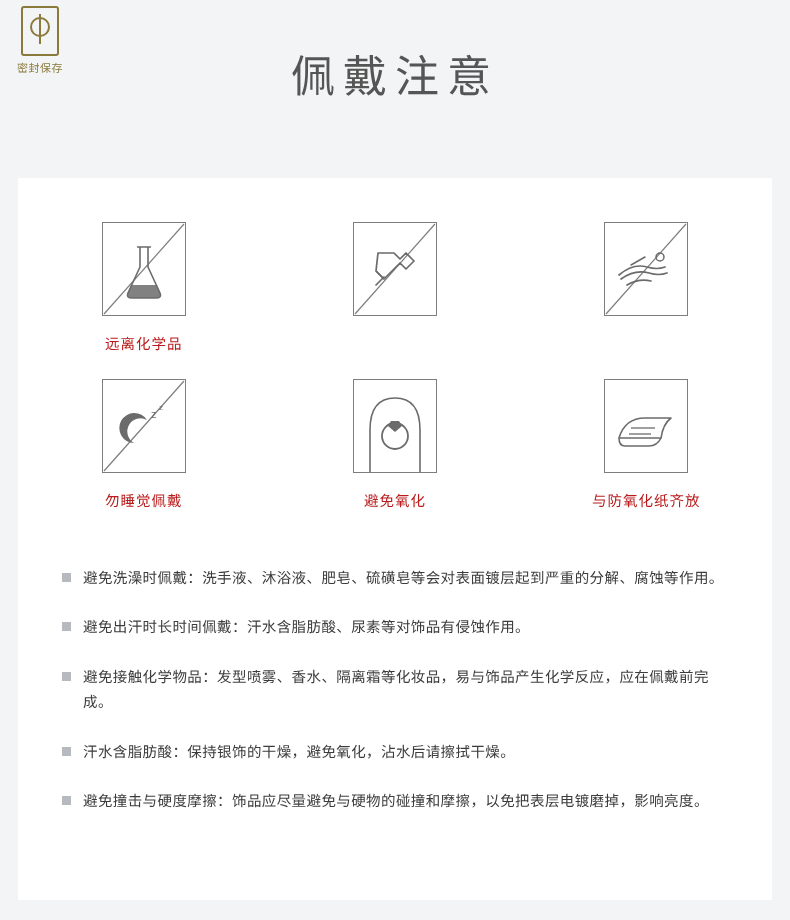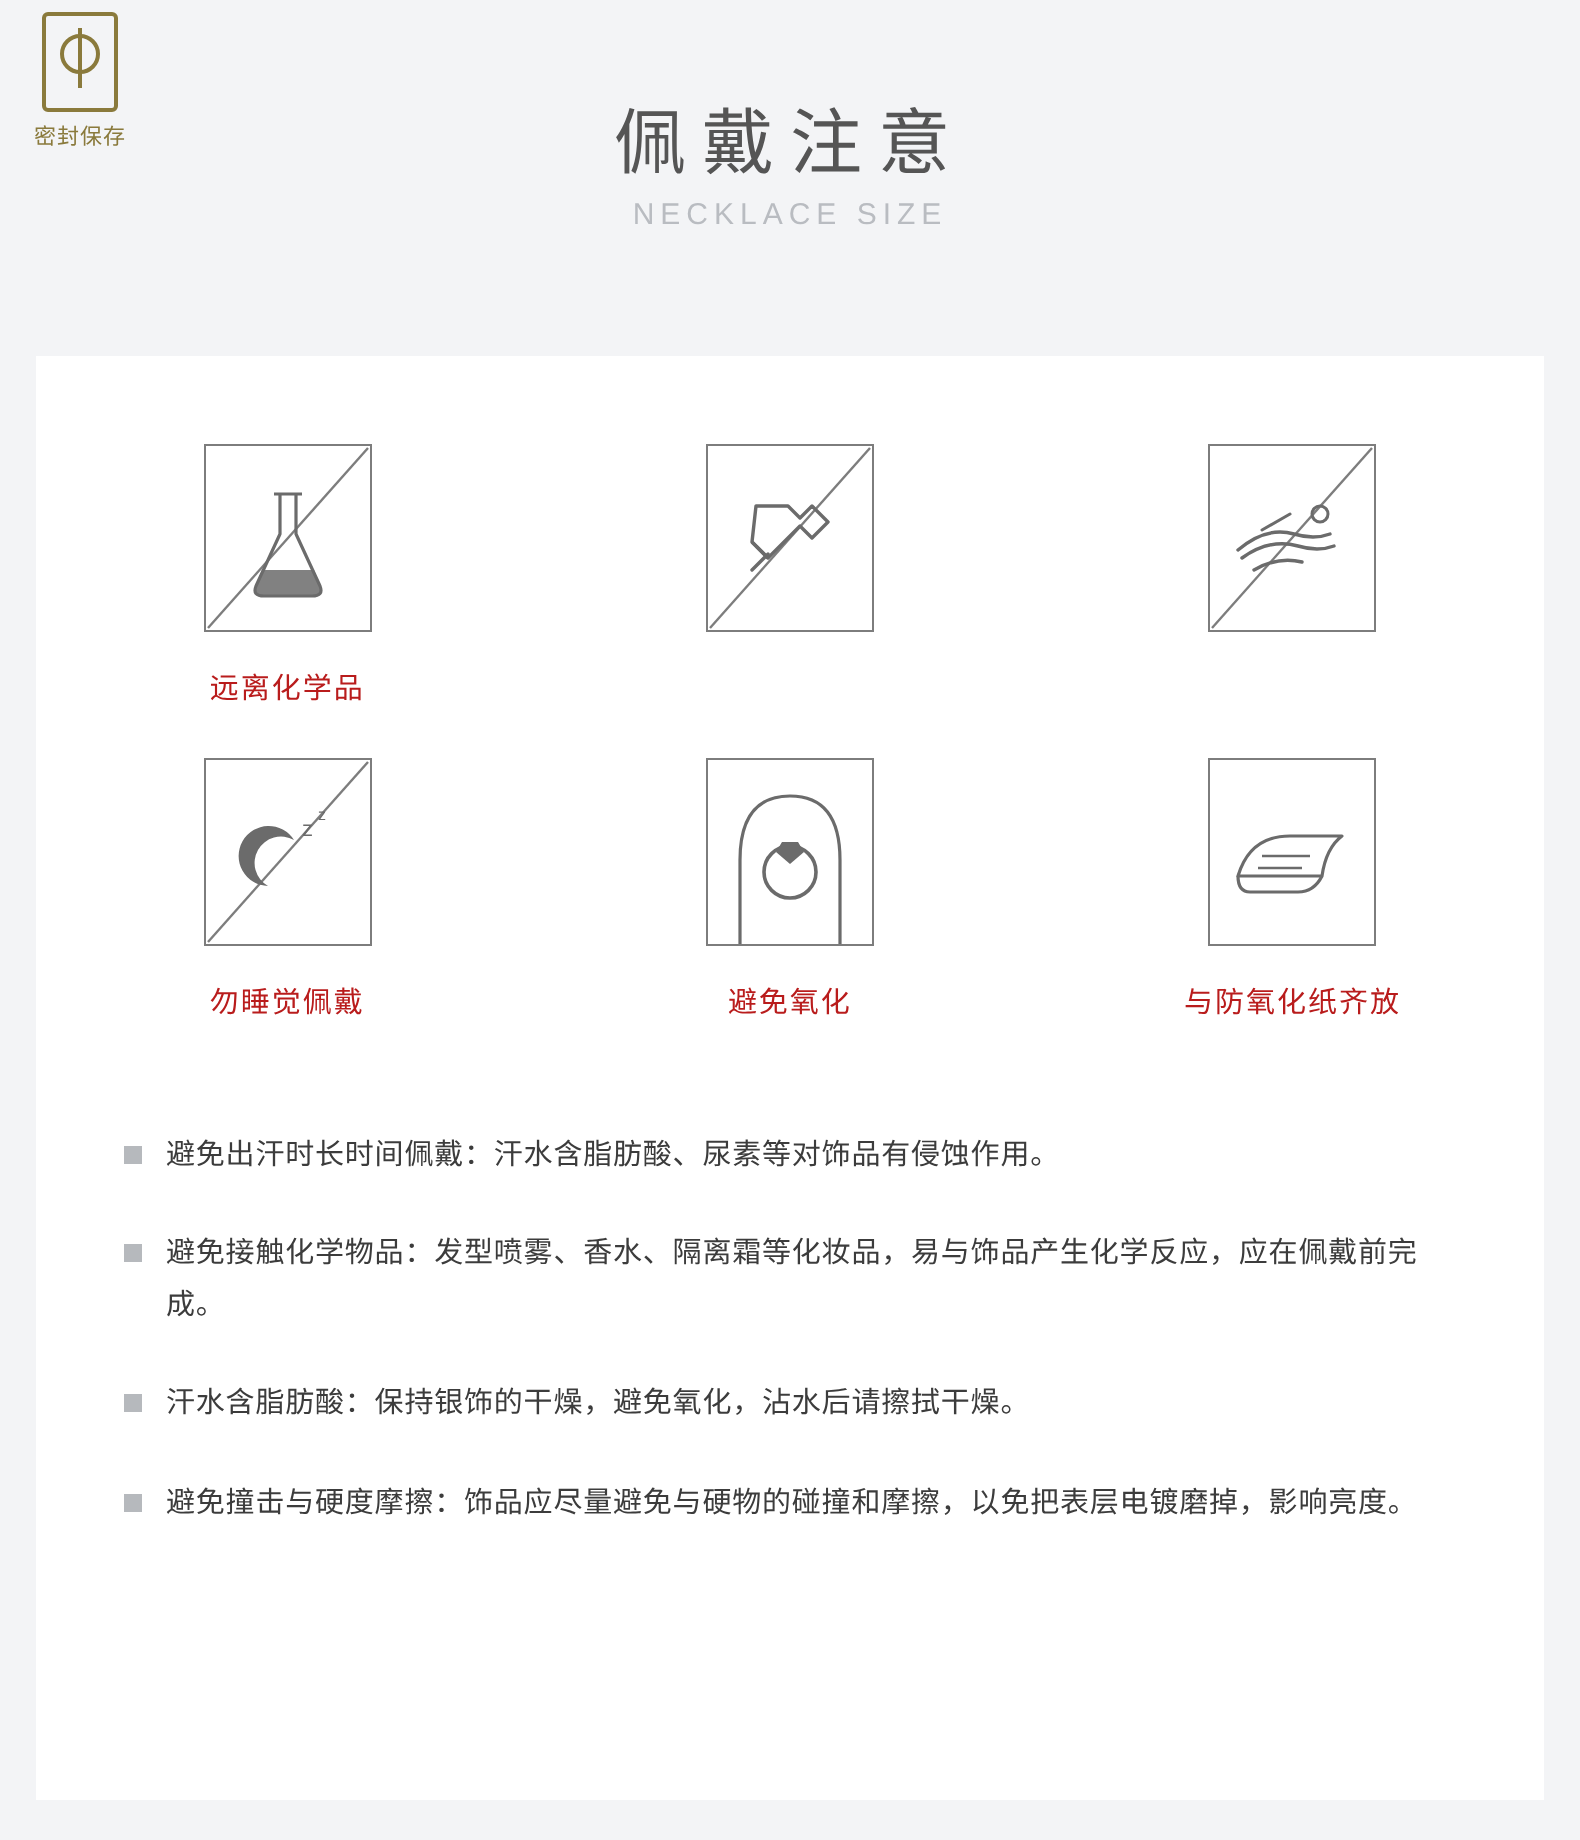--- a/index.html
+++ b/index.html
@@ -69,21 +69,21 @@
 
   
   .header {
     position: absolute;
     left: 0;
     top: 52px;
     width: 790px;
     text-align: center;
   }
   .header-title {
-    font-size: 36px;
+    font-size: 44px;
     letter-spacing: 8px;
     color: #555;
     font-weight: normal;
     margin: 0;
     line-height: 1.15;
     font-family: "DejaVu Sans", "Liberation Sans", sans-serif;
   }
   .header-sub {
     margin-top: 6px;
     font-size: 15px;
@@ -167,21 +167,20 @@
 
 <div class="page">
 
   <div class="brand">
     <div class="brand-mark"></div>
     <div class="brand-name">密封保存</div>
   </div>
 
   <div class="header">
     <h1 class="header-title">佩戴注意</h1>
-    <div class="header-sub">NECKLACE SIZE</div>
   </div>
 
   <div class="card">
 
     <div class="icon-grid">
 
       <div class="icon-cell">
         <div class="icon-box">
           <svg width="82" height="92" viewBox="0 0 82 92">
             <line x1="1" y1="91" x2="81" y2="1" stroke="#7d7d7d" stroke-width="1.2"></line>
@@ -249,20 +248,24 @@
           </svg>
         </div>
         <div class="icon-label">与防氧化纸齐放</div>
       </div>
 
     </div>
 
     <div class="notes">
       <div class="note-item">
         <span class="note-bullet"></span>
+        <span class="note-text">避免洗澡时佩戴：洗手液、沐浴液、肥皂、硫磺皂等会对表面镀层起到严重的分解、腐蚀等作用。</span>
+      </div>
+      <div class="note-item">
+        <span class="note-bullet"></span>
         <span class="note-text">避免出汗时长时间佩戴：汗水含脂肪酸、尿素等对饰品有侵蚀作用。</span>
       </div>
       <div class="note-item">
         <span class="note-bullet"></span>
         <span class="note-text">避免接触化学物品：发型喷雾、香水、隔离霜等化妆品，易与饰品产生化学反应，应在佩戴前完成。</span>
       </div>
       <div class="note-item">
         <span class="note-bullet"></span>
         <span class="note-text">汗水含脂肪酸：保持银饰的干燥，避免氧化，沾水后请擦拭干燥。</span>
       </div>

